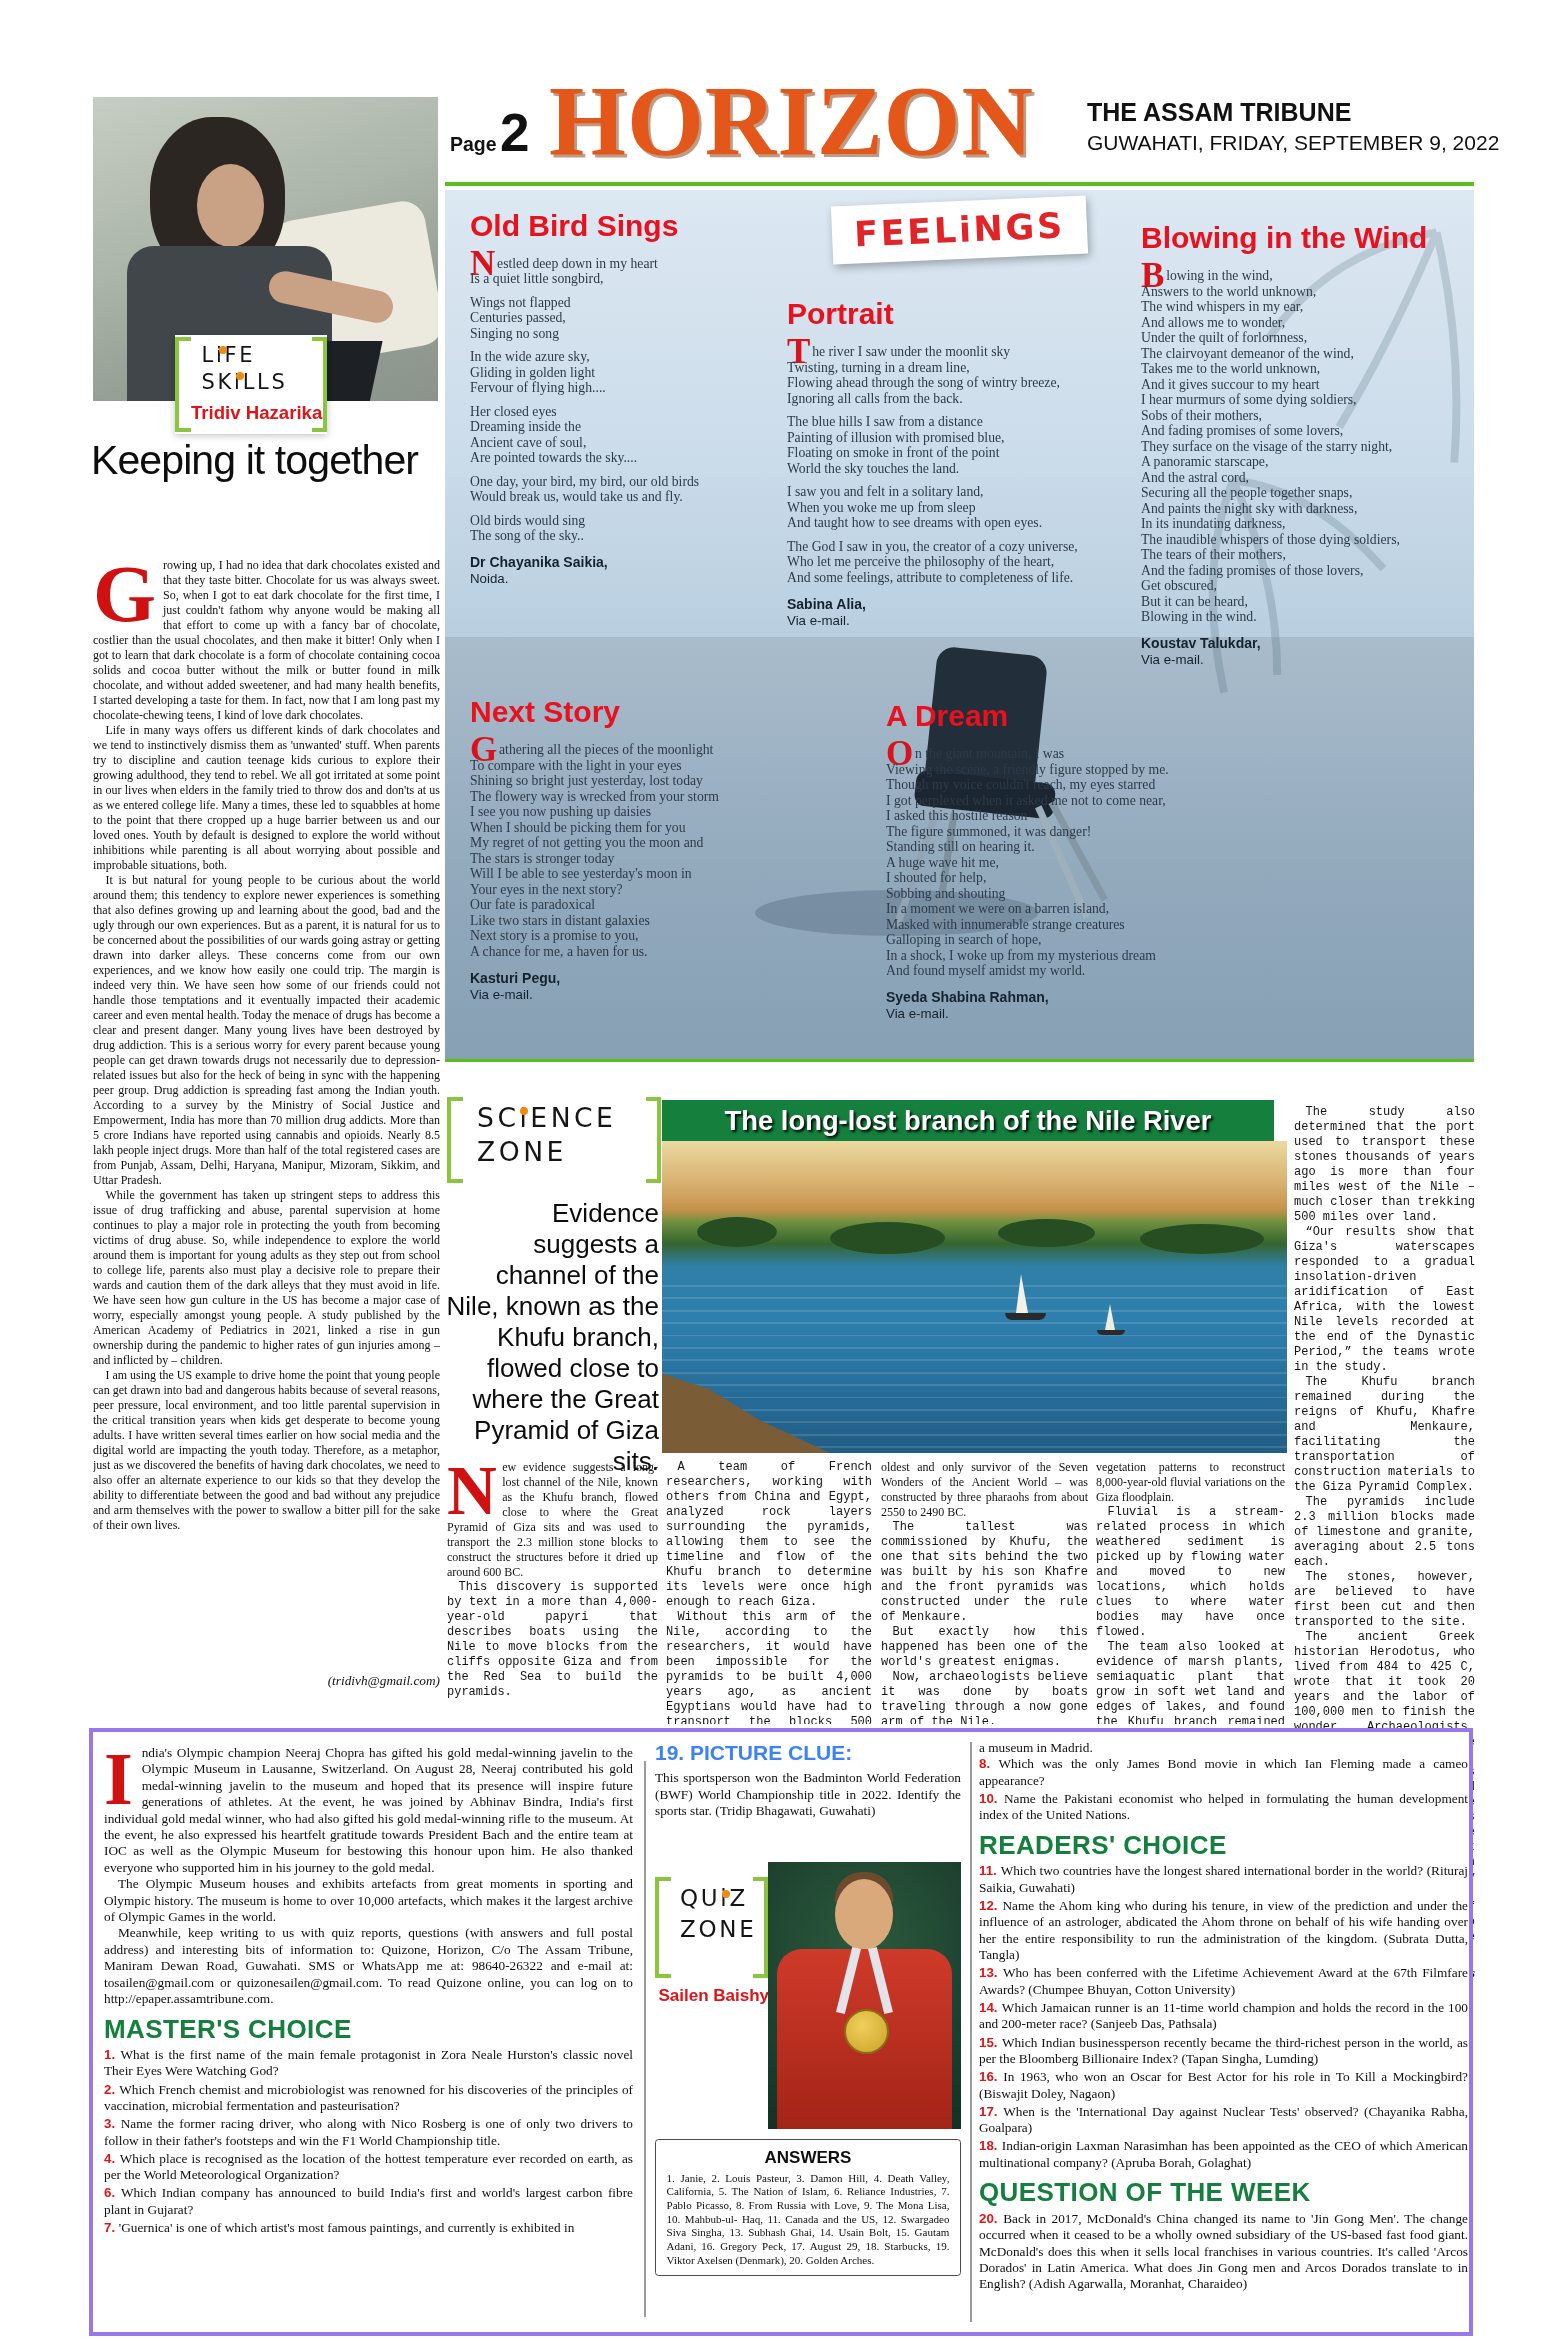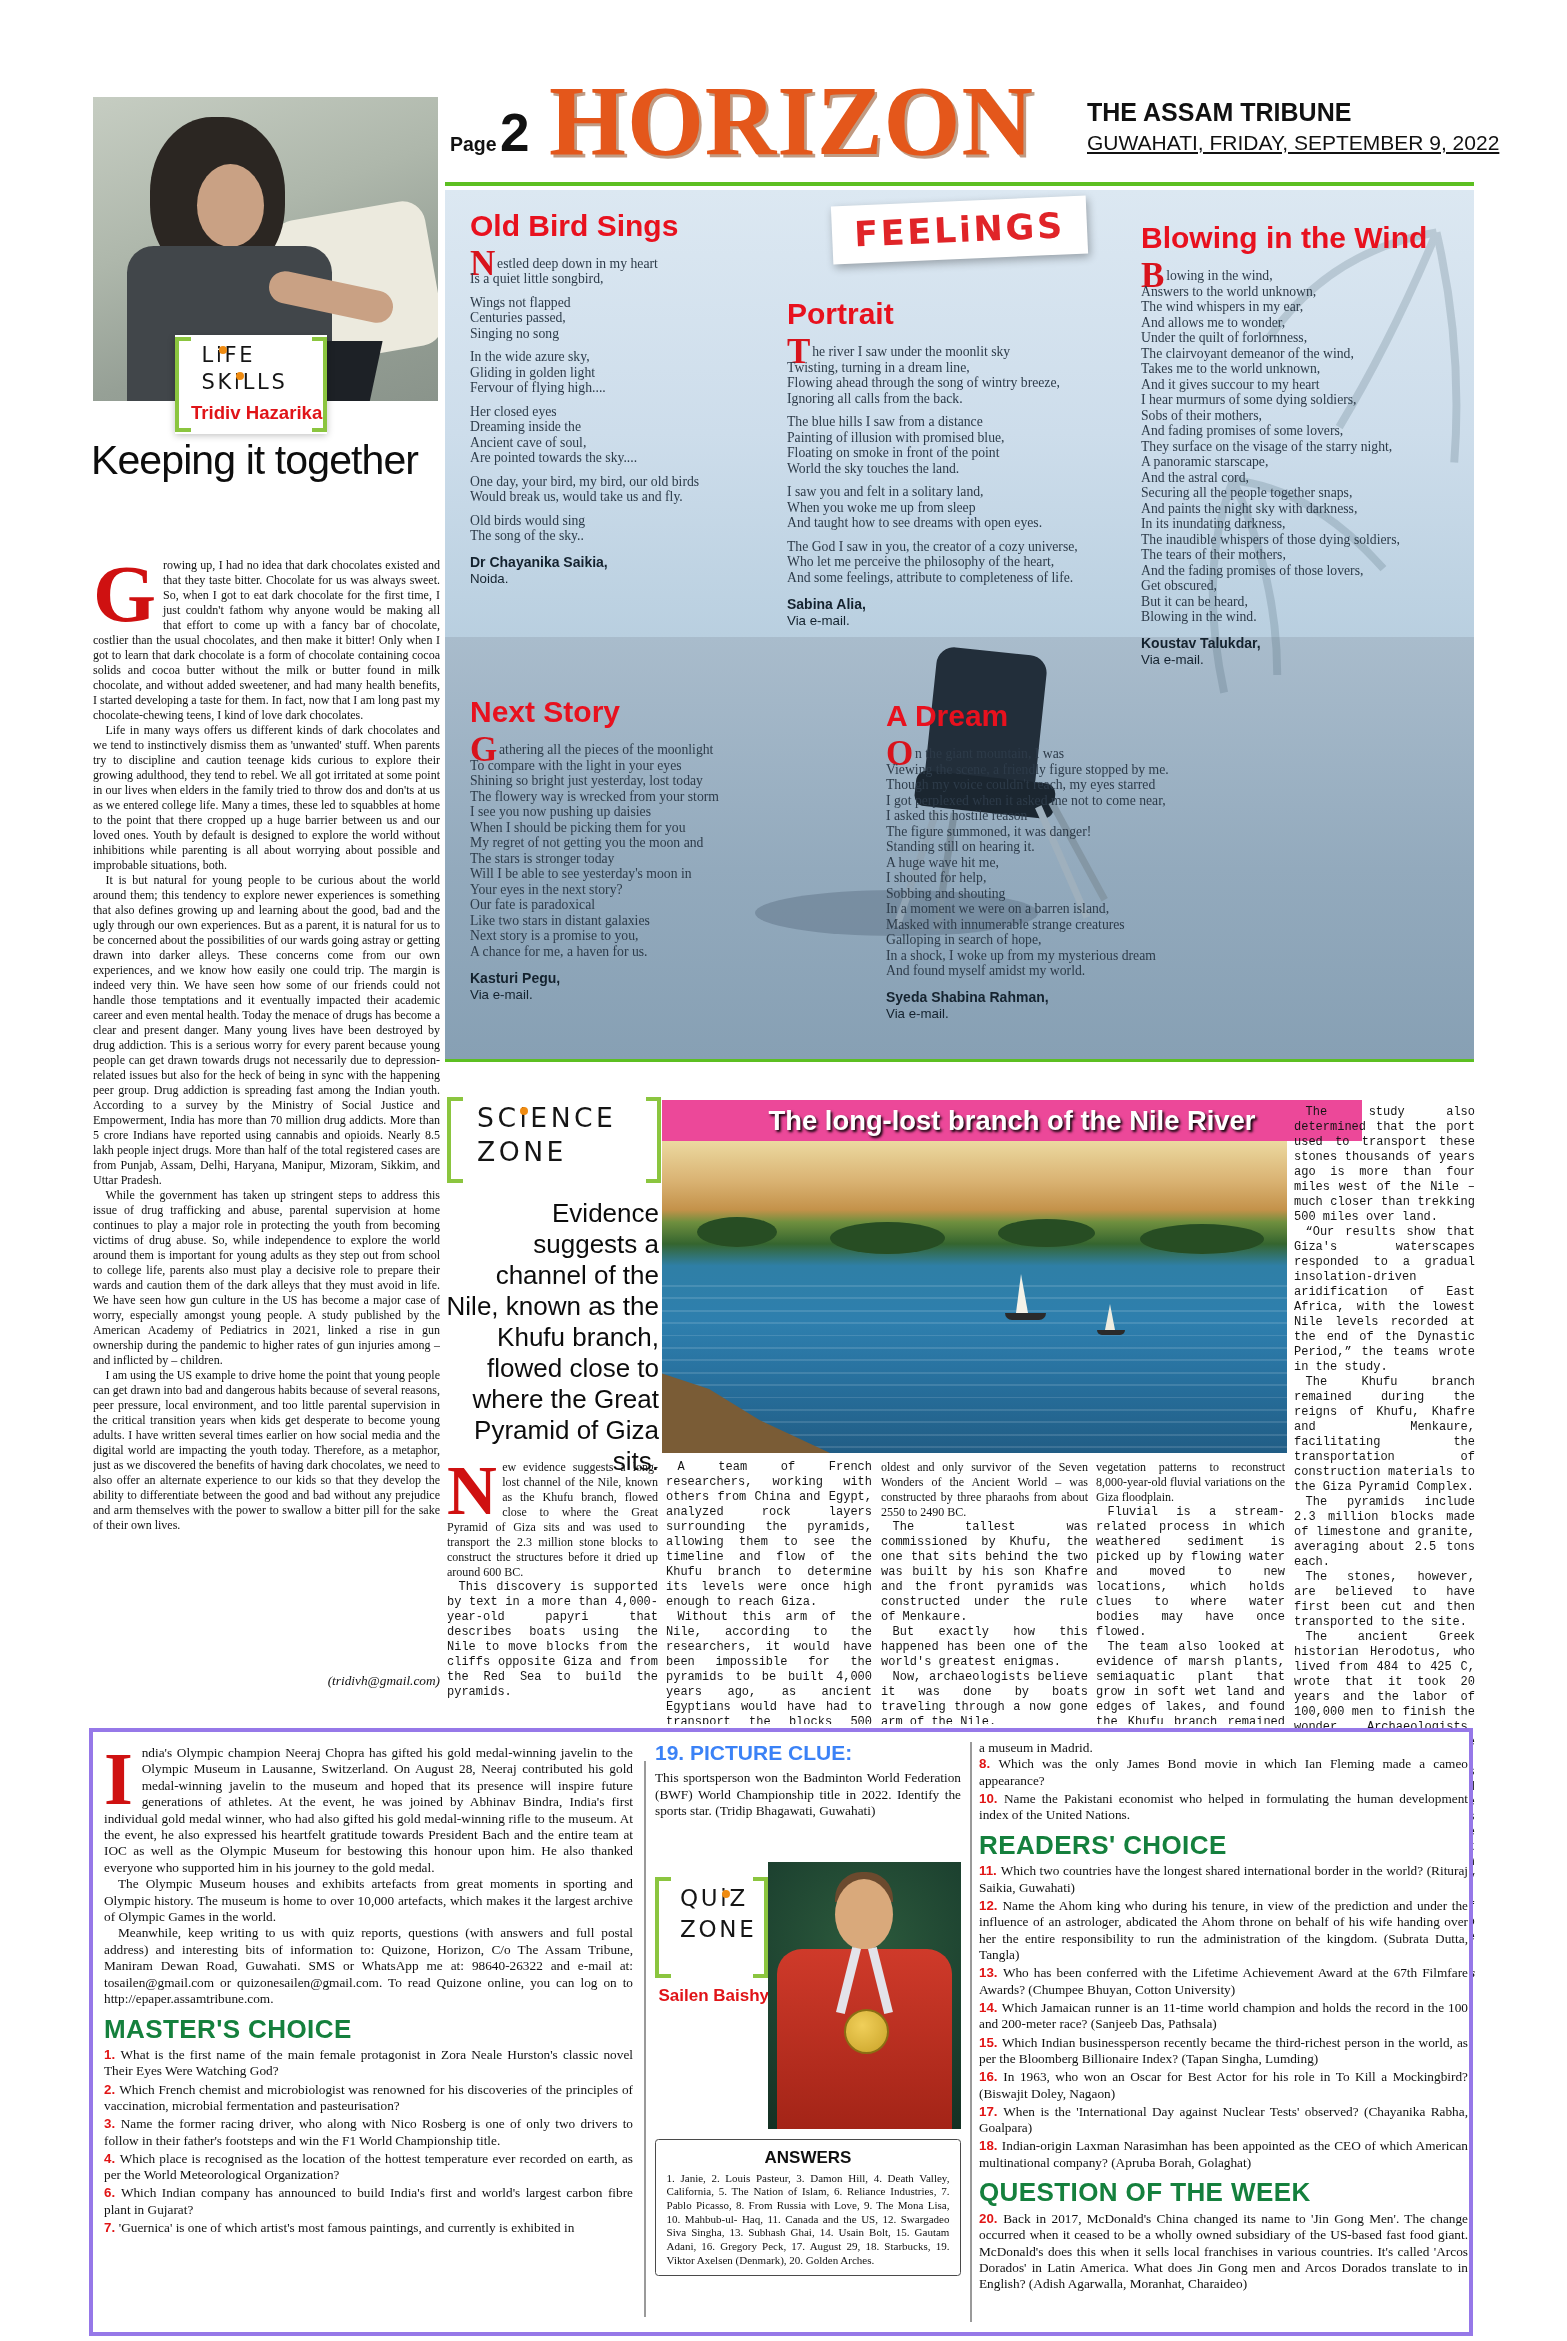--- a/index.html
+++ b/index.html
@@ -8,21 +8,21 @@
   .abs{position:absolute;}
   .sans{font-family:"Liberation Sans","DejaVu Sans",sans-serif;}
 
   
   .mast-page{left:450px;top:106px;display:flex;align-items:baseline;}
   .mast-page .pl{font:bold 19.5px/19.5px "Liberation Sans","DejaVu Sans",sans-serif;}
   .mast-page .pn{font:bold 53px/53px "Liberation Sans","DejaVu Sans",sans-serif;margin-left:3.5px;}
   .mast-title{left:549px;top:71px;font:bold 99px/99px "Liberation Serif","DejaVu Serif",serif;
               color:#e4571b;letter-spacing:0.9px;text-shadow:2.7px 2.7px 0 rgba(130,55,8,.5);}
   .mast-paper{left:1087px;top:99px;font:bold 25px/26.6px "Liberation Sans","DejaVu Sans",sans-serif;}
-  .mast-date{left:1087px;top:131px;font:21px/23px "Liberation Sans","DejaVu Sans",sans-serif;text-decoration:underline;}
+  .mast-date{left:1087px;top:131px;font:21px/23px "Liberation Sans","DejaVu Sans",sans-serif;}
   .rule-top{left:445px;top:182px;width:1029px;height:4.4px;background:#5cbf21;}
 
   
   .brk{position:absolute;width:11.5px;top:1.8px;bottom:1.8px;border:4.4px solid #8bc53f;}
   .brk.l{left:0;border-right:none;}
   .brk.r{right:0;border-left:none;}
   .odot{position:absolute;width:8px;height:8px;border-radius:50%;background:#ef8b11;}
 
   
   .photo-ls{left:93px;top:97px;width:345px;height:304px;overflow:hidden;
@@ -70,21 +70,21 @@
   .pauthor{margin:10.6px 0 0 0;font:bold 14px/17px "Liberation Sans","DejaVu Sans",sans-serif;color:#14222e;}
   .porigin{margin:0;font:13.3px/16px "Liberation Sans","DejaVu Sans",sans-serif;color:#14222e;}
 
   
   .sz-badge{left:447px;top:1095px;width:214px;height:90px;background:#fff;}
   .sz-badge .t{position:absolute;left:30px;font:500 26.6px/32px "DejaVu Sans","Liberation Sans",sans-serif;
                letter-spacing:3.5px;color:#151515;}
   .sz-badge .t1{top:7px;} .sz-badge .t2{top:41px;}
   .standfirst{left:445px;top:1198px;width:214px;text-align:right;
               font:500 26px/31px "Liberation Sans","DejaVu Sans",sans-serif;color:#0c0c0c;}
-  .nile-bar{left:662px;top:1100px;width:700px;height:41px;background:#ec4899;
+  .nile-bar{left:662px;top:1100px;width:612px;height:41px;background:#15803d;
             font:bold 27.4px/41px "Liberation Sans","DejaVu Sans",sans-serif;color:#fff;text-align:center;
             text-shadow:1.8px 1.8px 2.7px #000;}
   .nile-photo{left:662px;top:1141px;width:625px;height:312px;overflow:hidden;
      background:linear-gradient(180deg,#ecd9a0 0%,#d9b272 13%,#c4924a 22%,#6f8f3e 26%,#35652f 33%,#2f7fa6 40%,#2e7fae 58%,#276f9c 78%,#215d85 100%);}
   .bush{position:absolute;background:#274d23;border-radius:50%;}
   .sail{position:absolute;width:0;height:0;border-left:5.3px solid transparent;}
   .hull{position:absolute;background:#2a2a2a;border-radius:0 0 7px 7px;}
   .rock{position:absolute;left:0;bottom:0;width:168px;height:97px;background:#7a5c36;
         clip-path:polygon(0 100%,0 18%,28% 34%,58% 66%,100% 100%);}
   .streaks{position:absolute;left:0;top:46%;width:100%;height:54%;opacity:.25;

